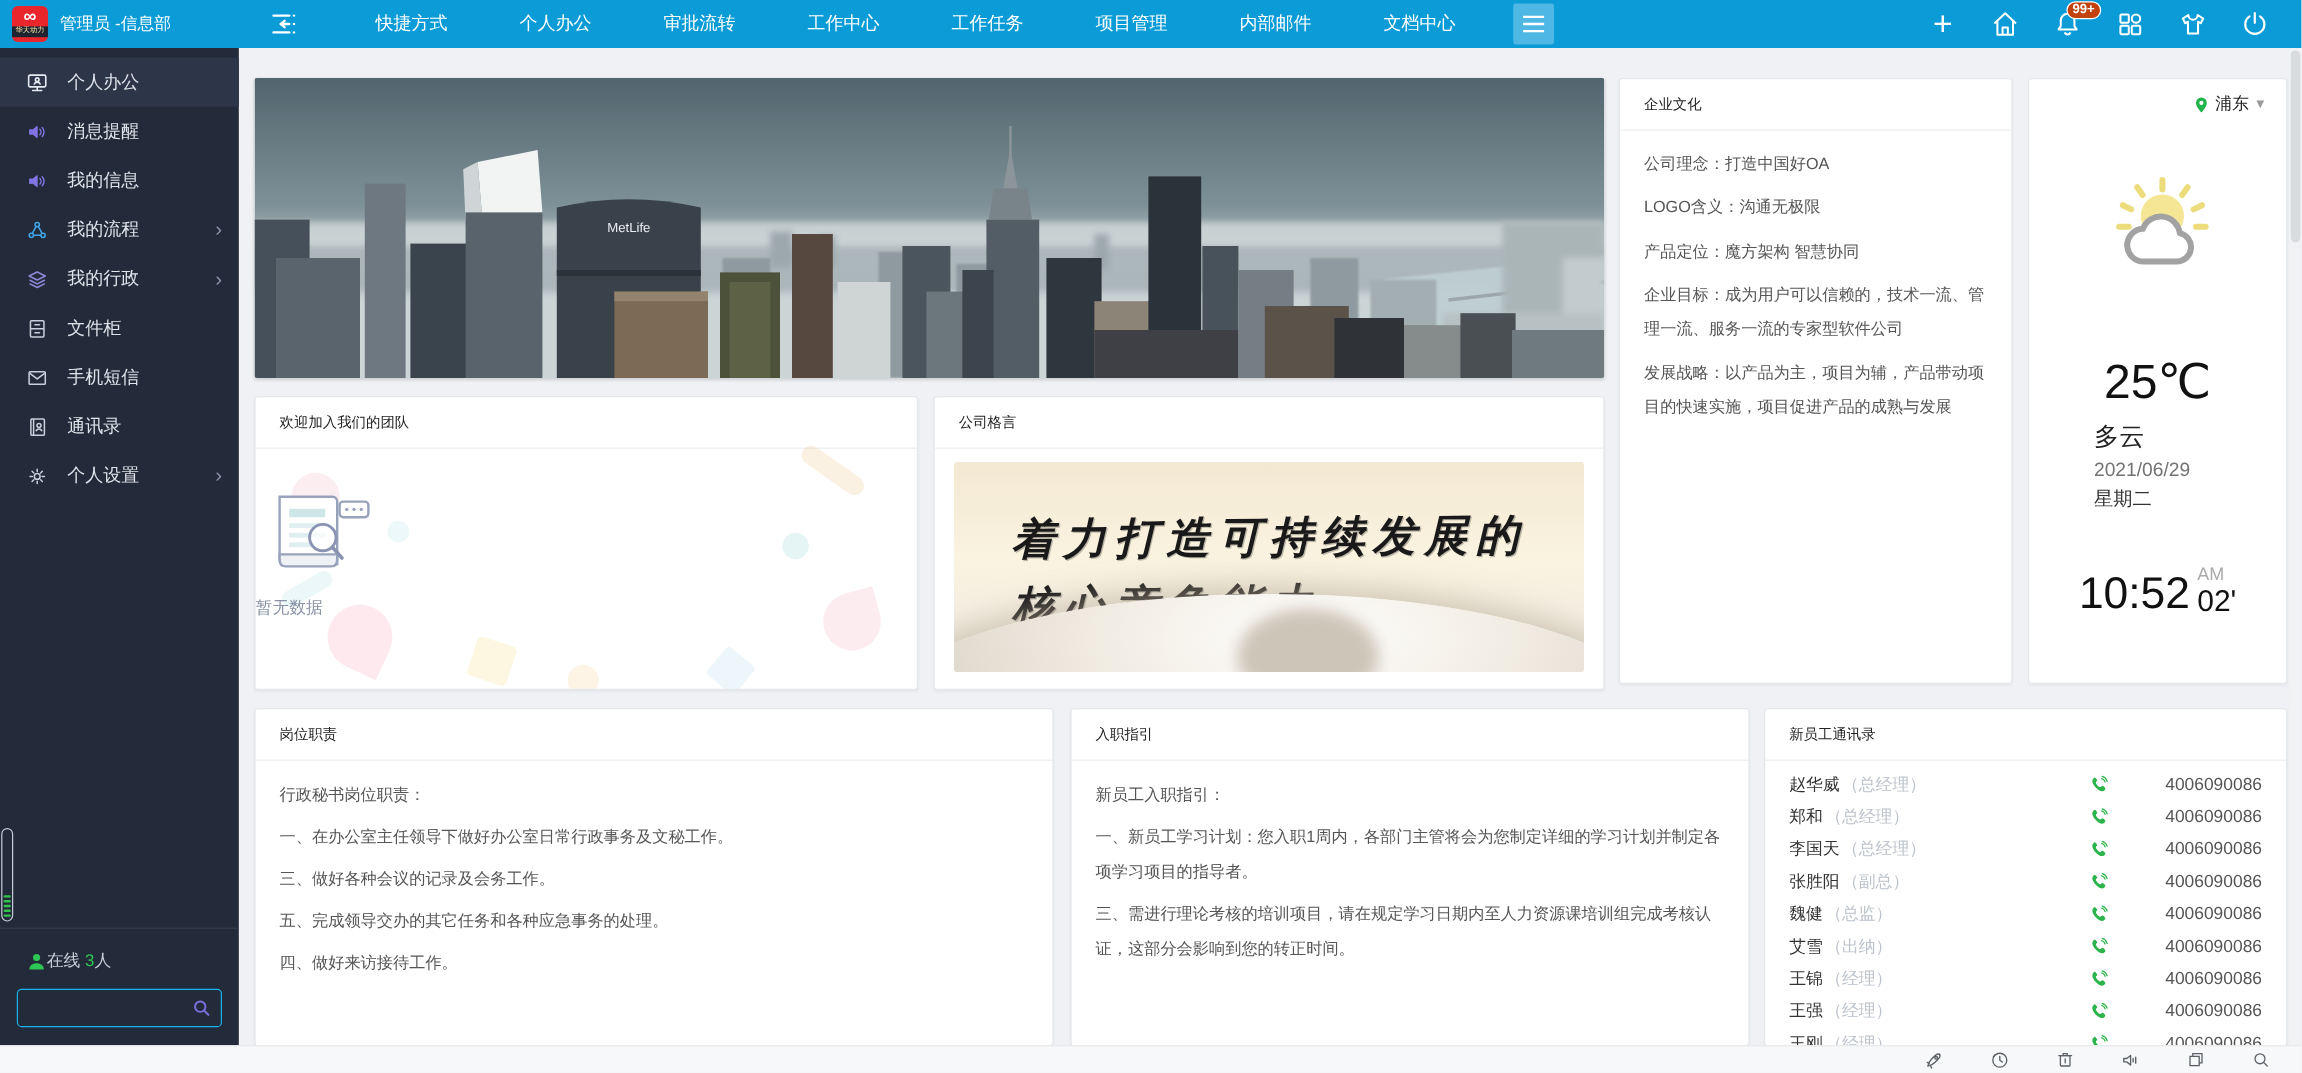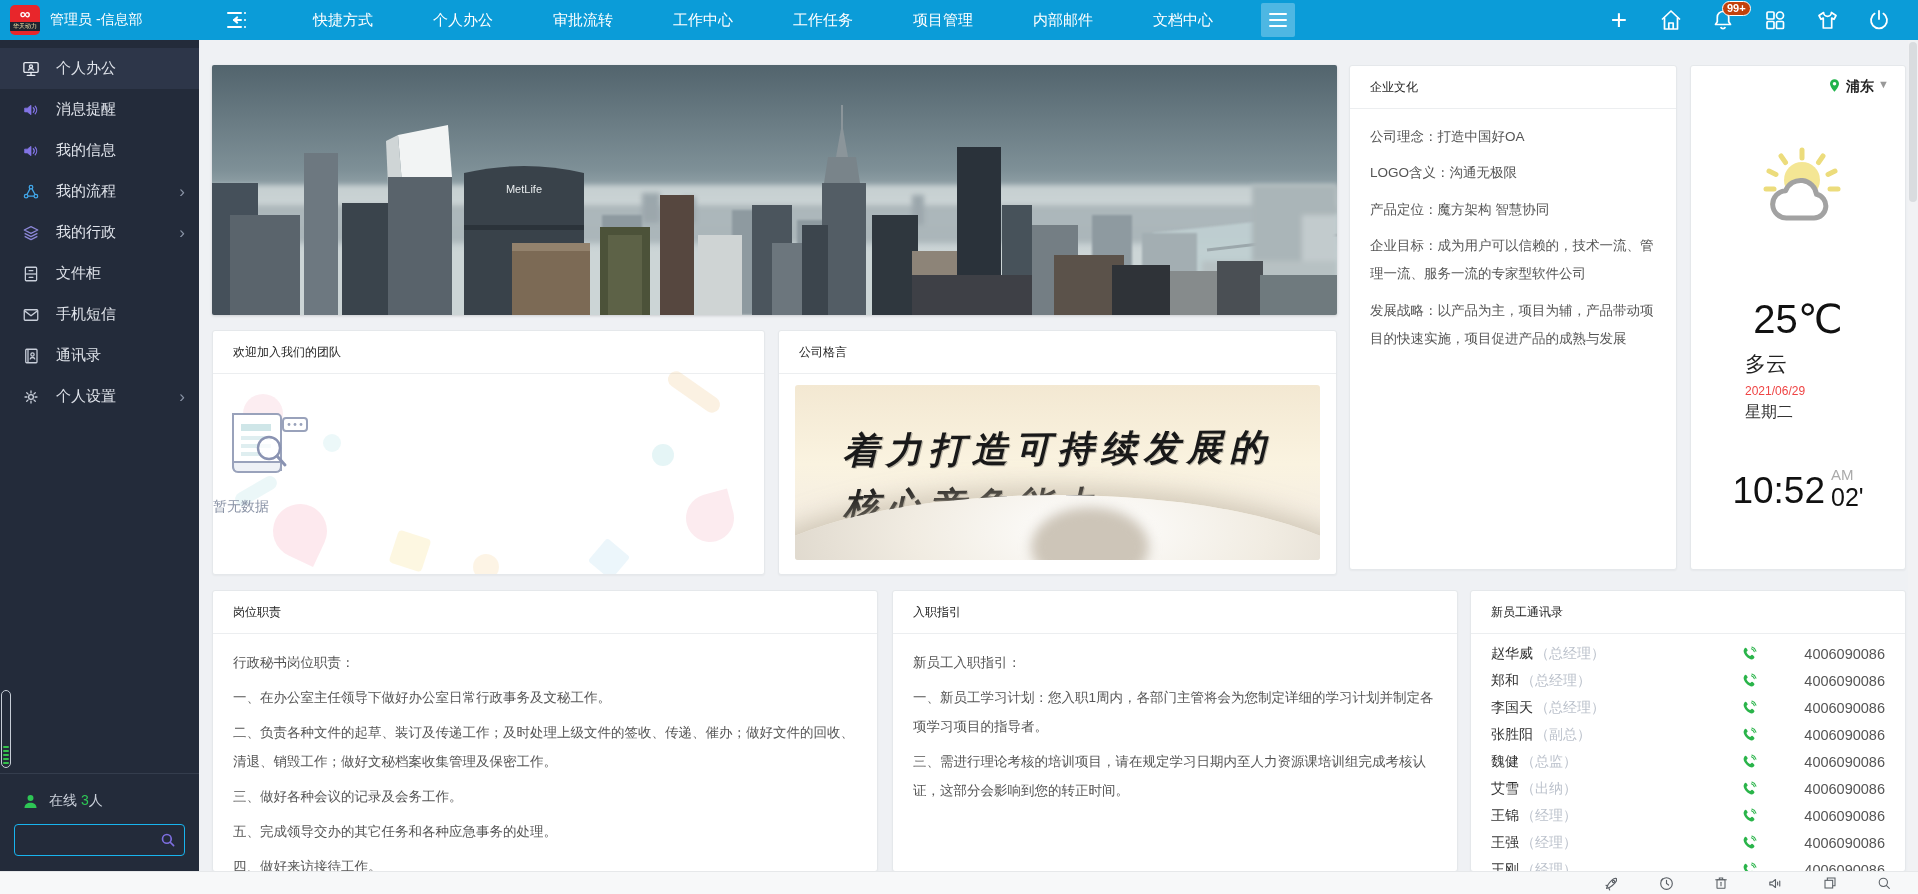--- a/index.html
+++ b/index.html
@@ -31,21 +31,21 @@
   
   .sidebar{position:absolute;top:40px;left:0;width:199px;bottom:22px;background:#232b3a;z-index:20;
     display:flex;flex-direction:column;}
   .side-list{list-style:none;margin:8px 0 0 0;padding:0;}
   .side-item{height:41px;display:flex;align-items:center;padding:0 14px 0 22px;cursor:pointer;
     color:#dfe3ea;font-size:15px;gap:16px;}
   .side-item.active{background:#2d3649;}
   .side-item .chev{margin-left:auto;color:#8a94a6;font-size:17px;line-height:1;}
   .side-spacer{flex:1;}
   .side-foot{border-top:1px solid #343d4d;padding:18px 14px 16px 14px;}
-  .online-row{display:flex;align-items:center;gap:10px;color:#c9cfd9;font-size:14px;padding-left:8px;}
+  .online-row{display:flex;align-items:center;color:#c9cfd9;font-size:14px;padding-left:8px;}
   .online-count{color:#2ec655;}
   .side-search{margin-top:14px;position:relative;}
   .side-search input{width:100%;box-sizing:border-box;height:32px;background:transparent;
     border:1px solid #18b4ee;border-radius:4px;outline:none;color:#dfe3ea;padding:0 34px 0 10px;font-size:13px;}
   .side-search .mag{position:absolute;right:8px;top:7px;}
   
   .edge-widget{position:absolute;left:1px;top:690px;width:10px;height:78px;border:1px solid #c6cdd6;
     border-radius:5px;z-index:25;display:flex;flex-direction:column;justify-content:flex-end;gap:2px;
     padding:3px 1px;box-sizing:border-box;}
   .edge-widget i{display:block;height:2px;background:#35c24b;border-radius:1px;}
@@ -72,26 +72,26 @@
     transform:rotate(-0.5deg);text-shadow:1px 1px 0 rgba(0,0,0,.25);}
   .earth{position:absolute;left:-12%;right:-12%;bottom:-135px;height:200px;border-radius:50%;
     background:radial-gradient(ellipse at 55% 18%,#ffffff 0%,#f1ece2 35%,#d9d2c6 70%,#c9c2b6 100%);
     box-shadow:0 -8px 24px rgba(180,170,150,.55);}
   .earth:before{content:"";position:absolute;left:46%;top:6%;width:18%;height:40%;border-radius:50%;
     background:#cdc5b8;filter:blur(6px);}
   
   .culture-body p{margin:0 0 8px 0;line-height:2.1;}
   
   .weather{display:flex;flex-direction:column;align-items:center;padding:12px 16px;box-sizing:border-box;}
-  .loc-row{align-self:flex-end;display:flex;align-items:flex-start;gap:4px;font-size:14px;color:#222;cursor:pointer;font-weight:bold;}
+  .loc-row{align-self:flex-end;display:flex;align-items:center;gap:4px;font-size:14px;color:#222;cursor:pointer;}
   .loc-chev{color:#999;font-size:11px;}
   .w-icon{margin-top:48px;}
   .w-temp{margin-top:66px;font-size:40px;color:#111;}
   .w-cond{margin-top:8px;font-size:21px;color:#222;align-self:flex-start;margin-left:38px;}
-  .w-date{margin-top:6px;font-size:12px;color:#ef4444;align-self:flex-start;margin-left:38px;}
+  .w-date{margin-top:6px;font-size:16px;color:#737373;align-self:flex-start;margin-left:38px;}
   .w-week{margin-top:4px;font-size:16px;color:#333;align-self:flex-start;margin-left:38px;}
   .w-time{margin-top:44px;display:flex;align-items:flex-end;gap:6px;}
   .w-clock{font-size:37px;color:#111;}
   .w-ampm{display:flex;flex-direction:column;align-items:flex-start;line-height:1;padding-bottom:2px;}
   .w-am{font-size:15px;color:#aaa;margin-bottom:3px;}
   .w-sec{font-size:25px;color:#111;}
   
   .contact-list{padding:6px 20px 0 20px;}
   .contact-row{display:flex;align-items:center;height:27px;font-size:14px;justify-content:center;}
   .c-name{color:#333;white-space:nowrap;}
@@ -472,21 +472,20 @@
       <span class="w-sec">02'</span>
     </span>
   </div>
 </div>
 
 <div class="panel" style="left:212px;top:590px;width:666px;height:282px;">
   <div class="panel-h">岗位职责</div>
   <div class="panel-body">
     <p>行政秘书岗位职责：</p>
     <p>一、在办公室主任领导下做好办公室日常行政事务及文秘工作。</p>
-    <p>二、负责各种文件的起草、装订及传递工作；及时处理上级文件的签收、传递、催办；做好文件的回收、清退、销毁工作；做好文秘档案收集管理及保密工作。</p>
     <p>三、做好各种会议的记录及会务工作。</p>
     <p>五、完成领导交办的其它任务和各种应急事务的处理。</p>
     <p>四、做好来访接待工作。</p>
   </div>
 </div>
 
 <div class="panel" style="left:892px;top:590px;width:566px;height:282px;">
   <div class="panel-h">入职指引</div>
   <div class="panel-body">
     <p>新员工入职指引：</p>

